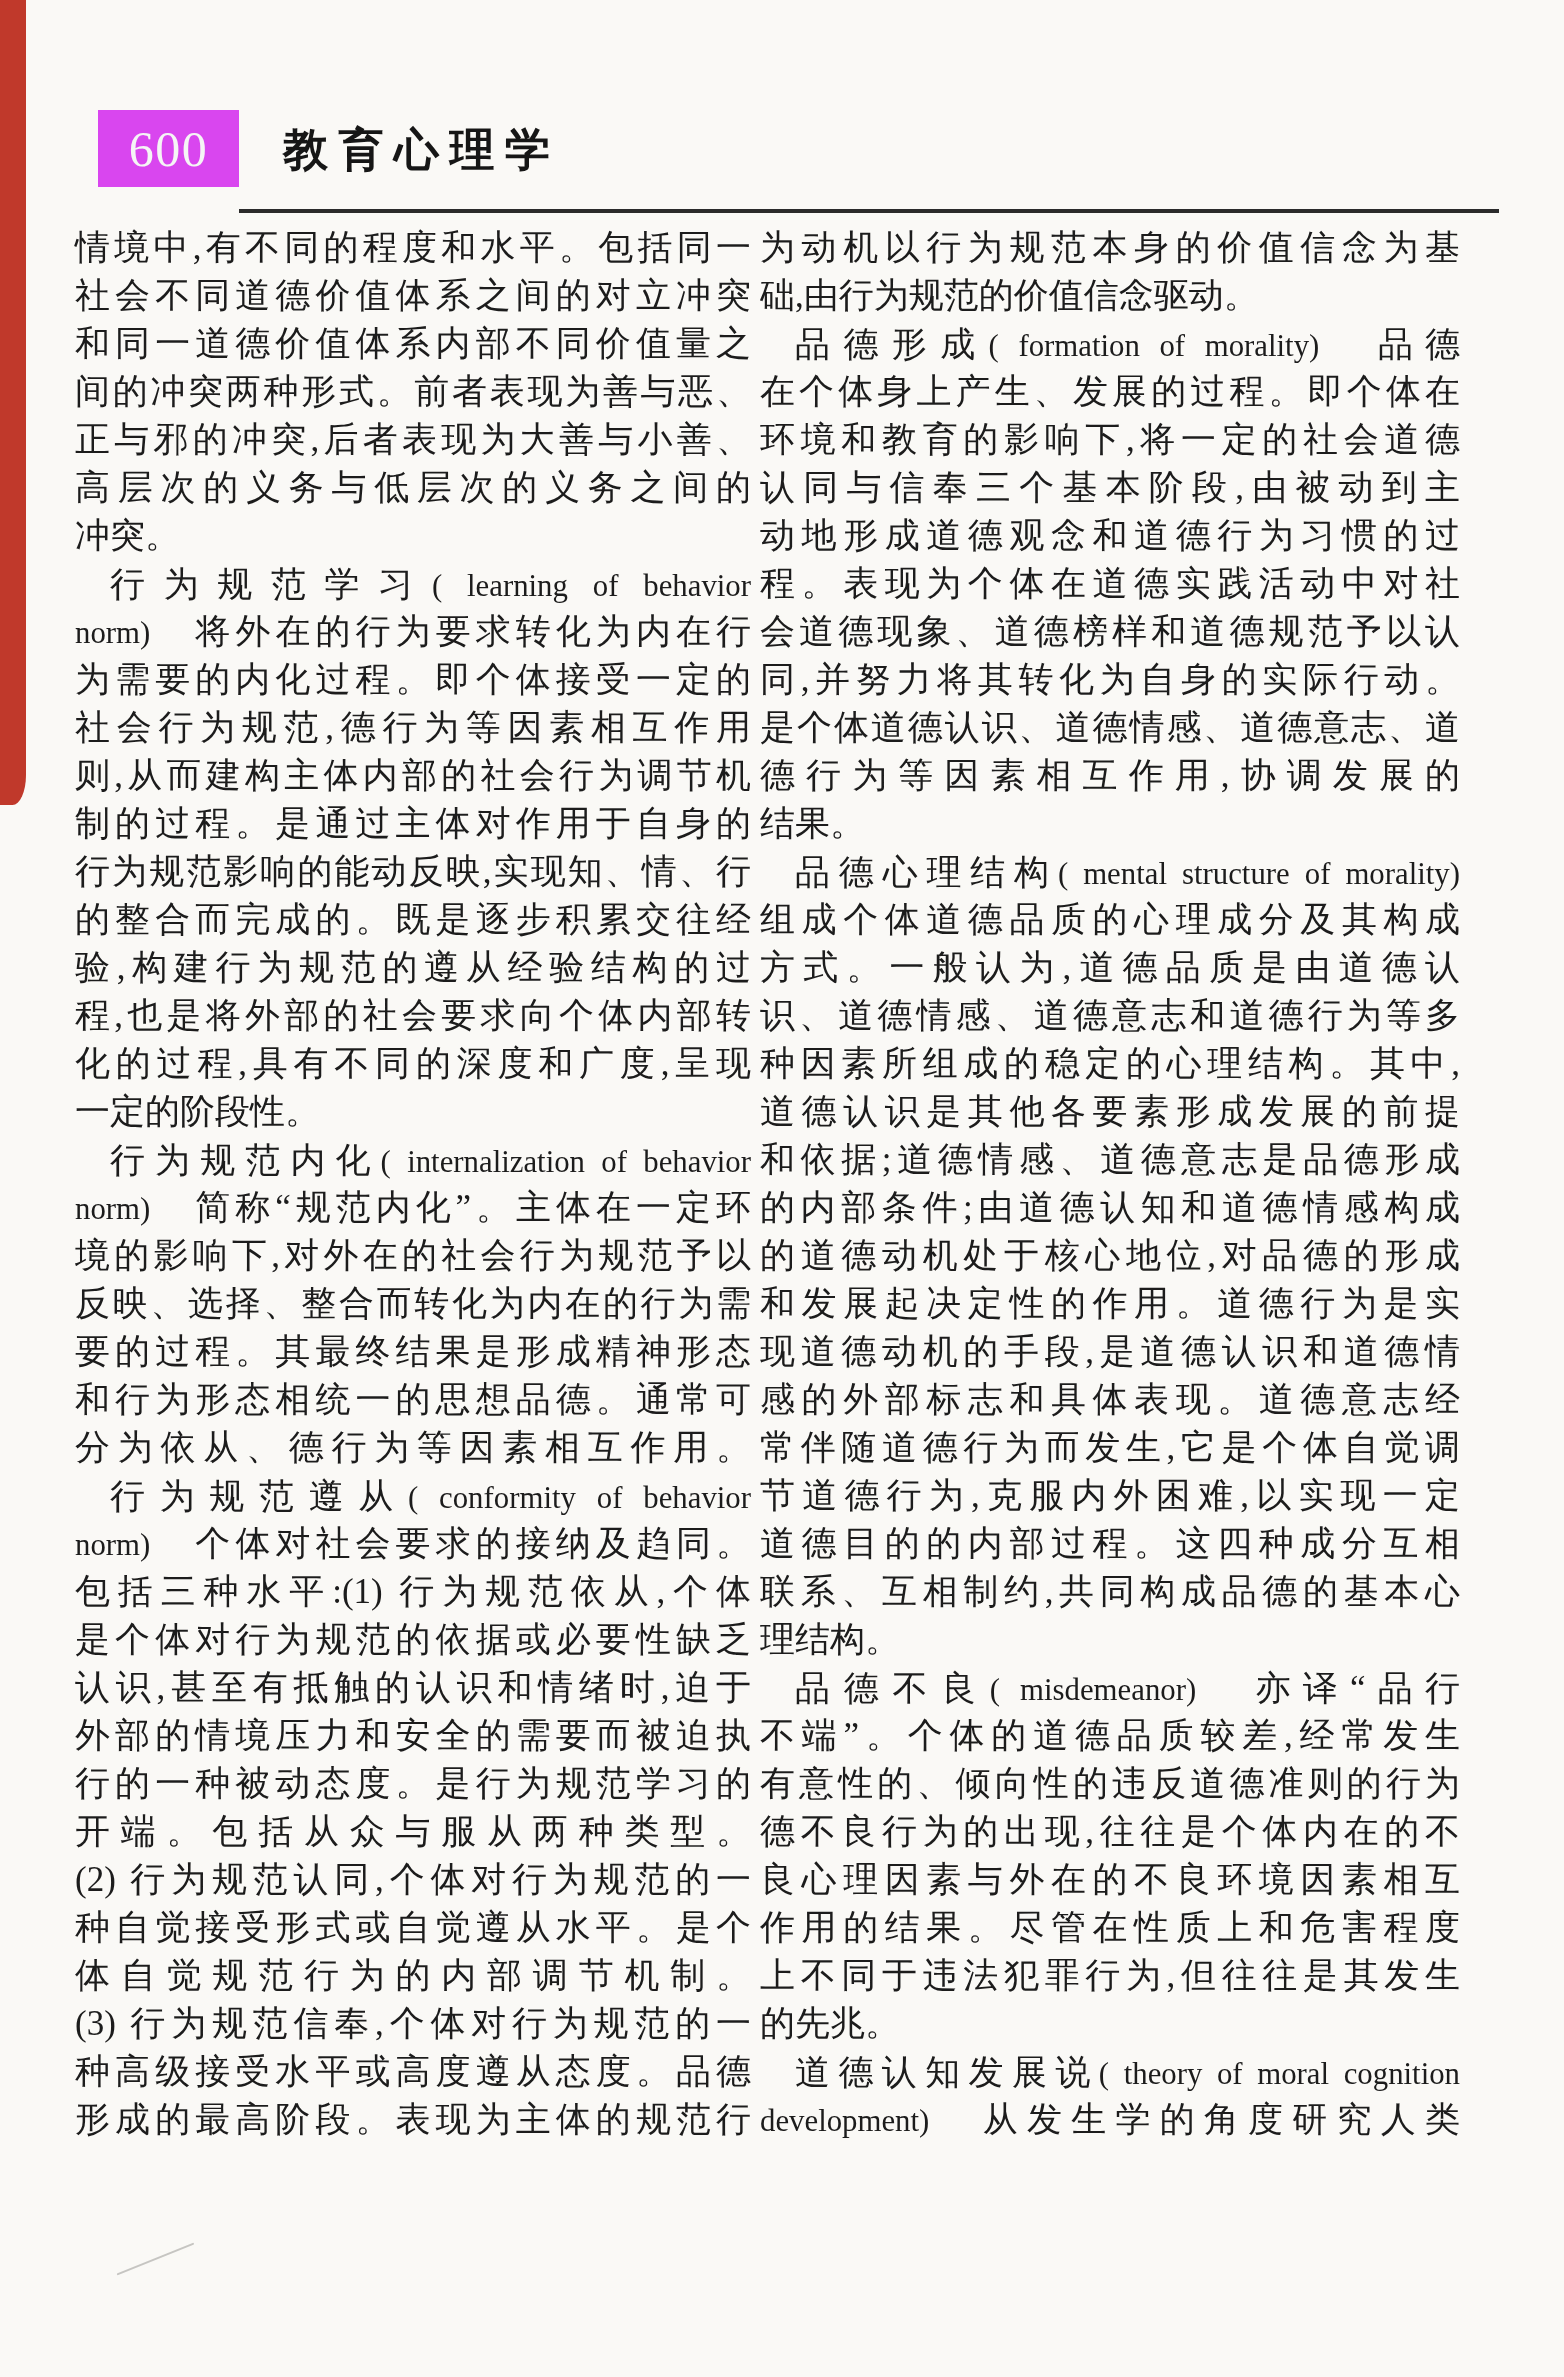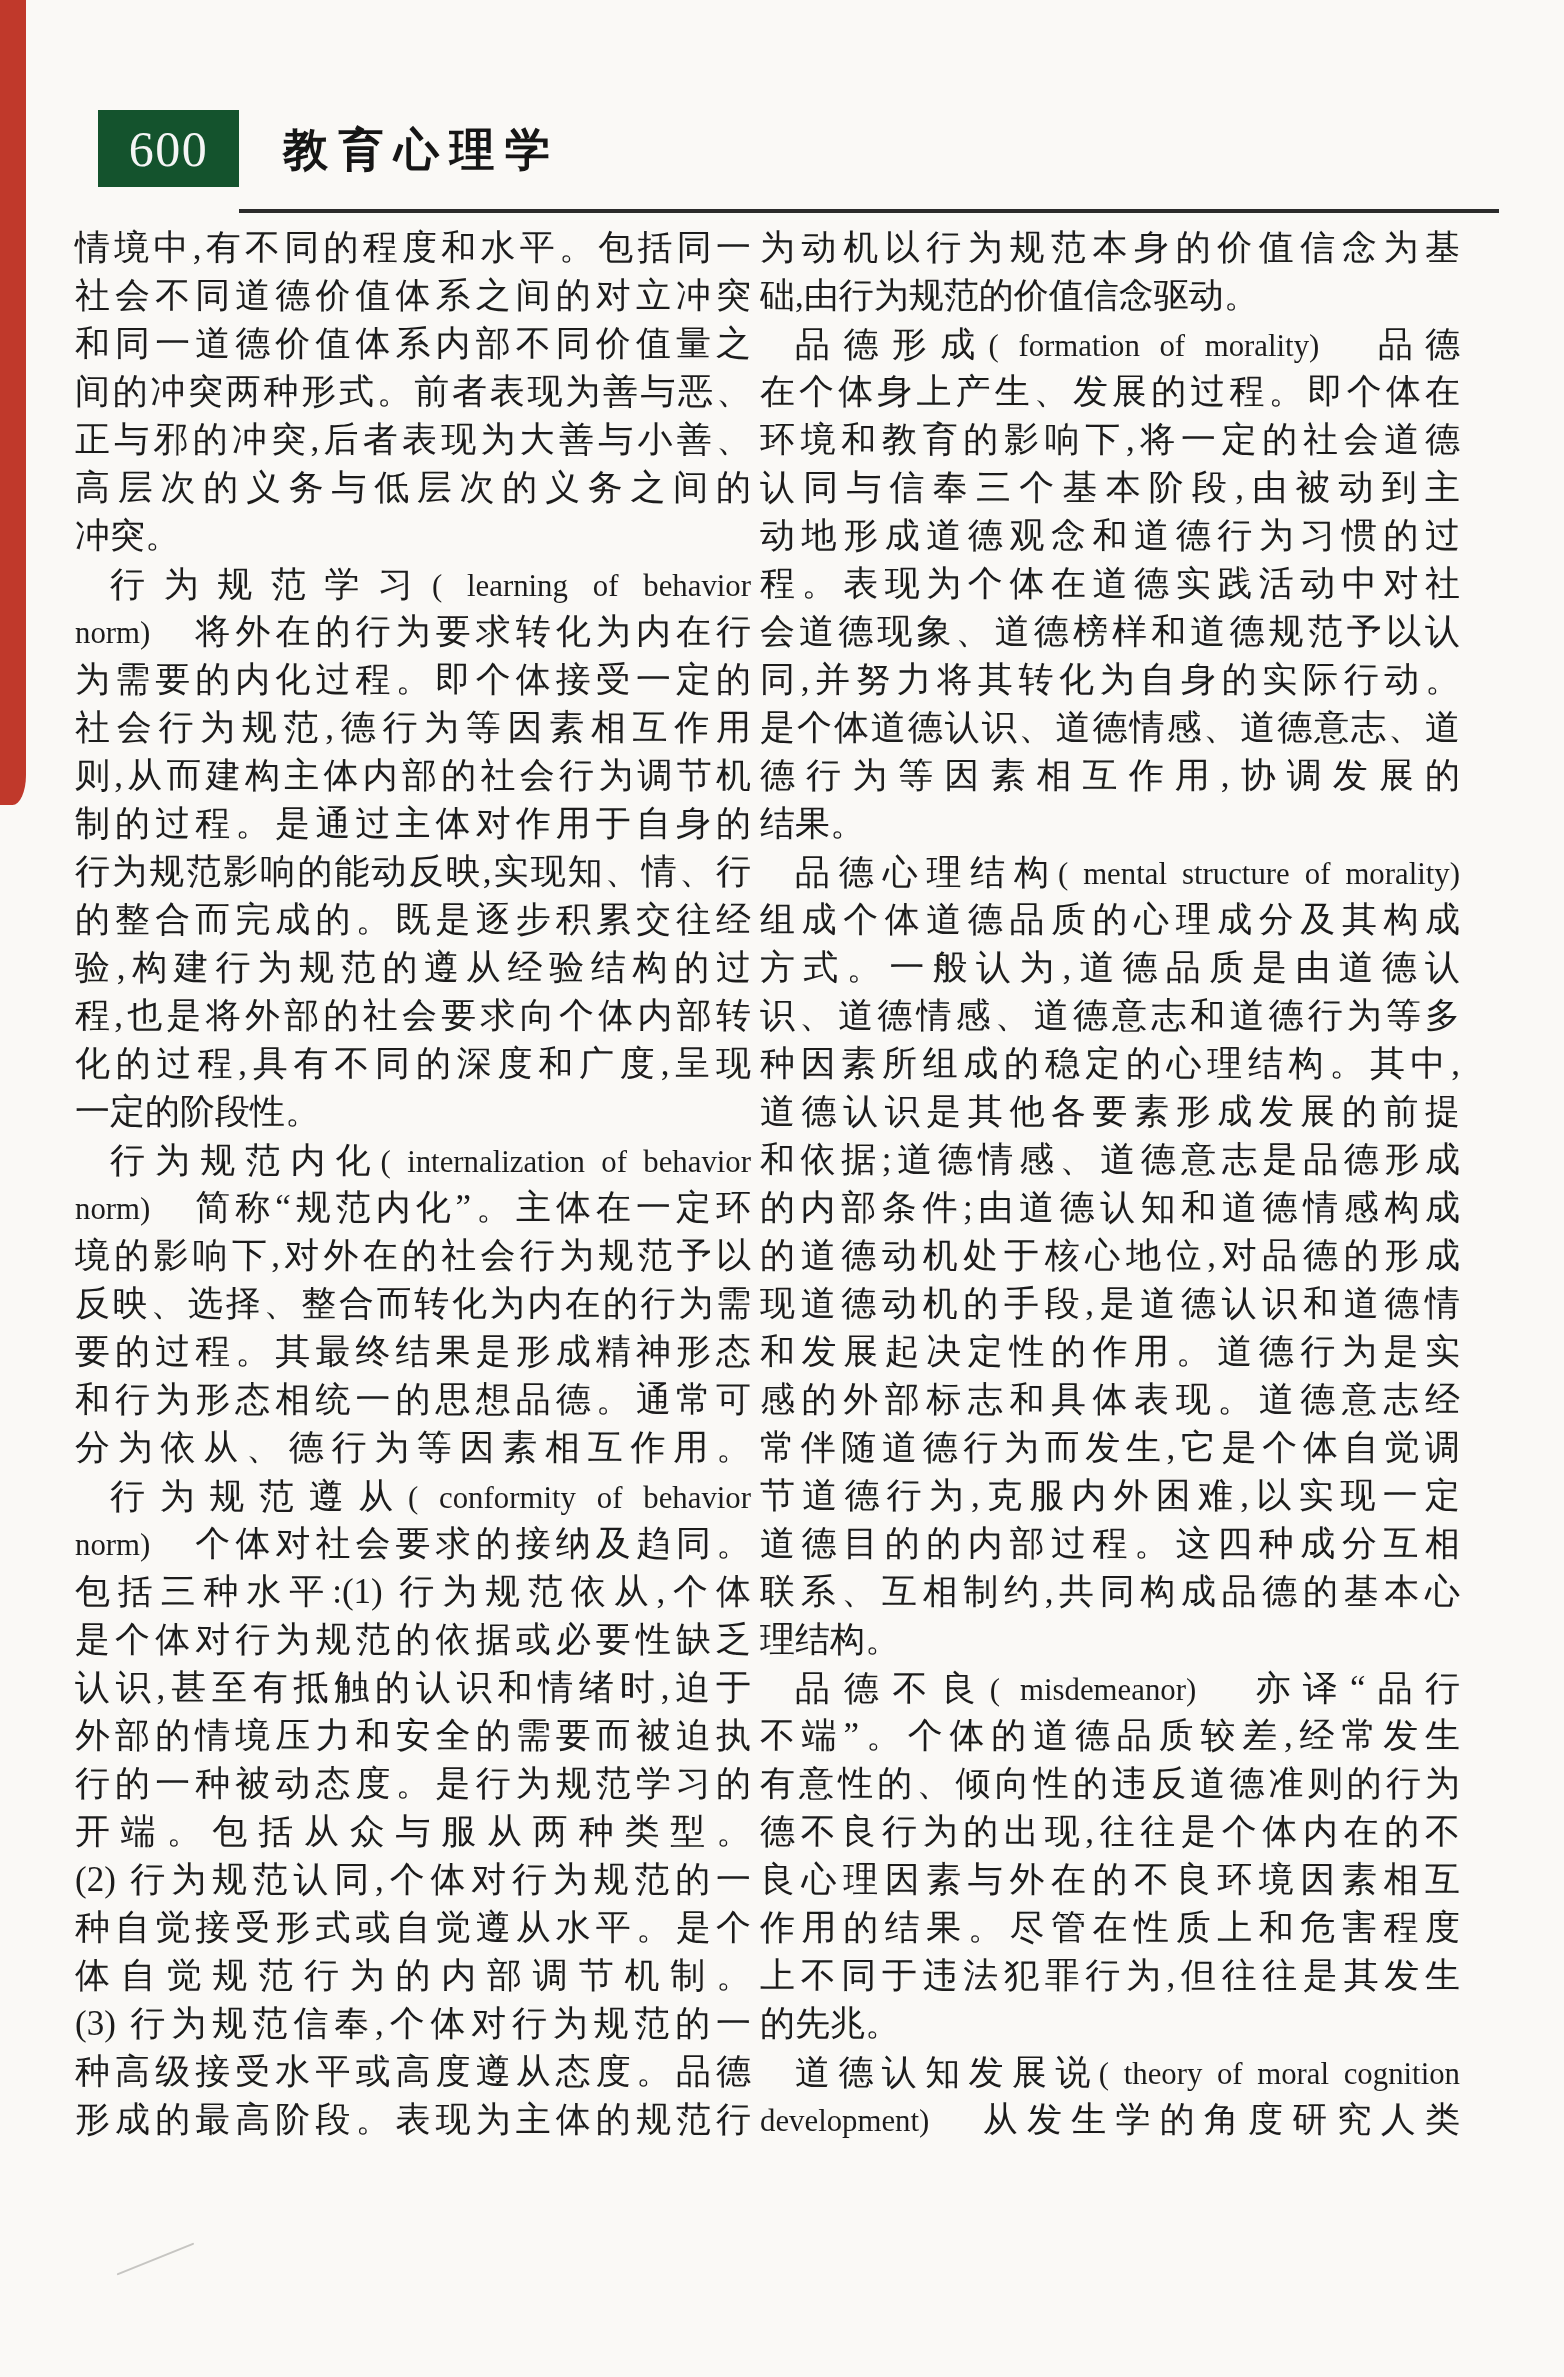--- a/index.html
+++ b/index.html
@@ -19,21 +19,21 @@
   }
   
   .spine-strip{
     position:absolute;left:0;top:0;width:25.5px;height:805px;
     background:var(--spine-red);
     border-bottom-right-radius:13.5px 30px;
   }
   
   .pageno-box{
     position:absolute;left:98px;top:110px;width:141px;height:77px;
-    background:#14532d;color:#f5f5f5;
+    background:#d946ef;color:#f5f5f5;
     display:flex;align-items:center;justify-content:center;
     font-size:50px;letter-spacing:1.5px;
   }
   .book-title{
     position:absolute;left:267px;top:120px;height:68px;
     font-size:45px;font-weight:700;letter-spacing:10.5px;
     font-family:"Liberation Serif","DejaVu Serif",serif;
     color:#161616;
     margin-left:16px;
   }
@@ -148,22 +148,22 @@
       <div class="line"><span class="cn">结果。</span></div>
       <div class="line just ind"><span class="hw">品德心理结构</span><span class="en">( mental structure of morality)</span></div>
       <div class="line just"><span class="cn">组成个体道德品质的心理成分及其构成</span></div>
       <div class="line just"><span class="cn">方式。一般认为,道德品质是由道德认</span></div>
       <div class="line just"><span class="cn">识、道德情感、道德意志和道德行为等多</span></div>
       <div class="line just"><span class="cn">种因素所组成的稳定的心理结构。其中,</span></div>
       <div class="line just"><span class="cn">道德认识是其他各要素形成发展的前提</span></div>
       <div class="line just"><span class="cn">和依据;道德情感、道德意志是品德形成</span></div>
       <div class="line just"><span class="cn">的内部条件;由道德认知和道德情感构成</span></div>
       <div class="line just"><span class="cn">的道德动机处于核心地位,对品德的形成</span></div>
+      <div class="line just"><span class="cn">和发展起决定性的作用。道德行为是实</span></div>
       <div class="line just"><span class="cn">现道德动机的手段,是道德认识和道德情</span></div>
-      <div class="line just"><span class="cn">和发展起决定性的作用。道德行为是实</span></div>
       <div class="line just"><span class="cn">感的外部标志和具体表现。道德意志经</span></div>
       <div class="line just"><span class="cn">常伴随道德行为而发生,它是个体自觉调</span></div>
       <div class="line just"><span class="cn">节道德行为,克服内外困难,以实现一定</span></div>
       <div class="line just"><span class="cn">道德目的的内部过程。这四种成分互相</span></div>
       <div class="line just"><span class="cn">联系、互相制约,共同构成品德的基本心</span></div>
       <div class="line"><span class="cn">理结构。</span></div>
       <div class="line just ind"><span class="hw">品德不良</span><span class="en">( misdemeanor)</span><span class="cn">　亦译“品行</span></div>
       <div class="line just"><span class="cn">不端”。个体的道德品质较差,经常发生</span></div>
       <div class="line just"><span class="cn">有意性的、倾向性的违反道德准则的行为</span></div>
       <div class="line just"><span class="cn">德不良行为的出现,往往是个体内在的不</span></div>

